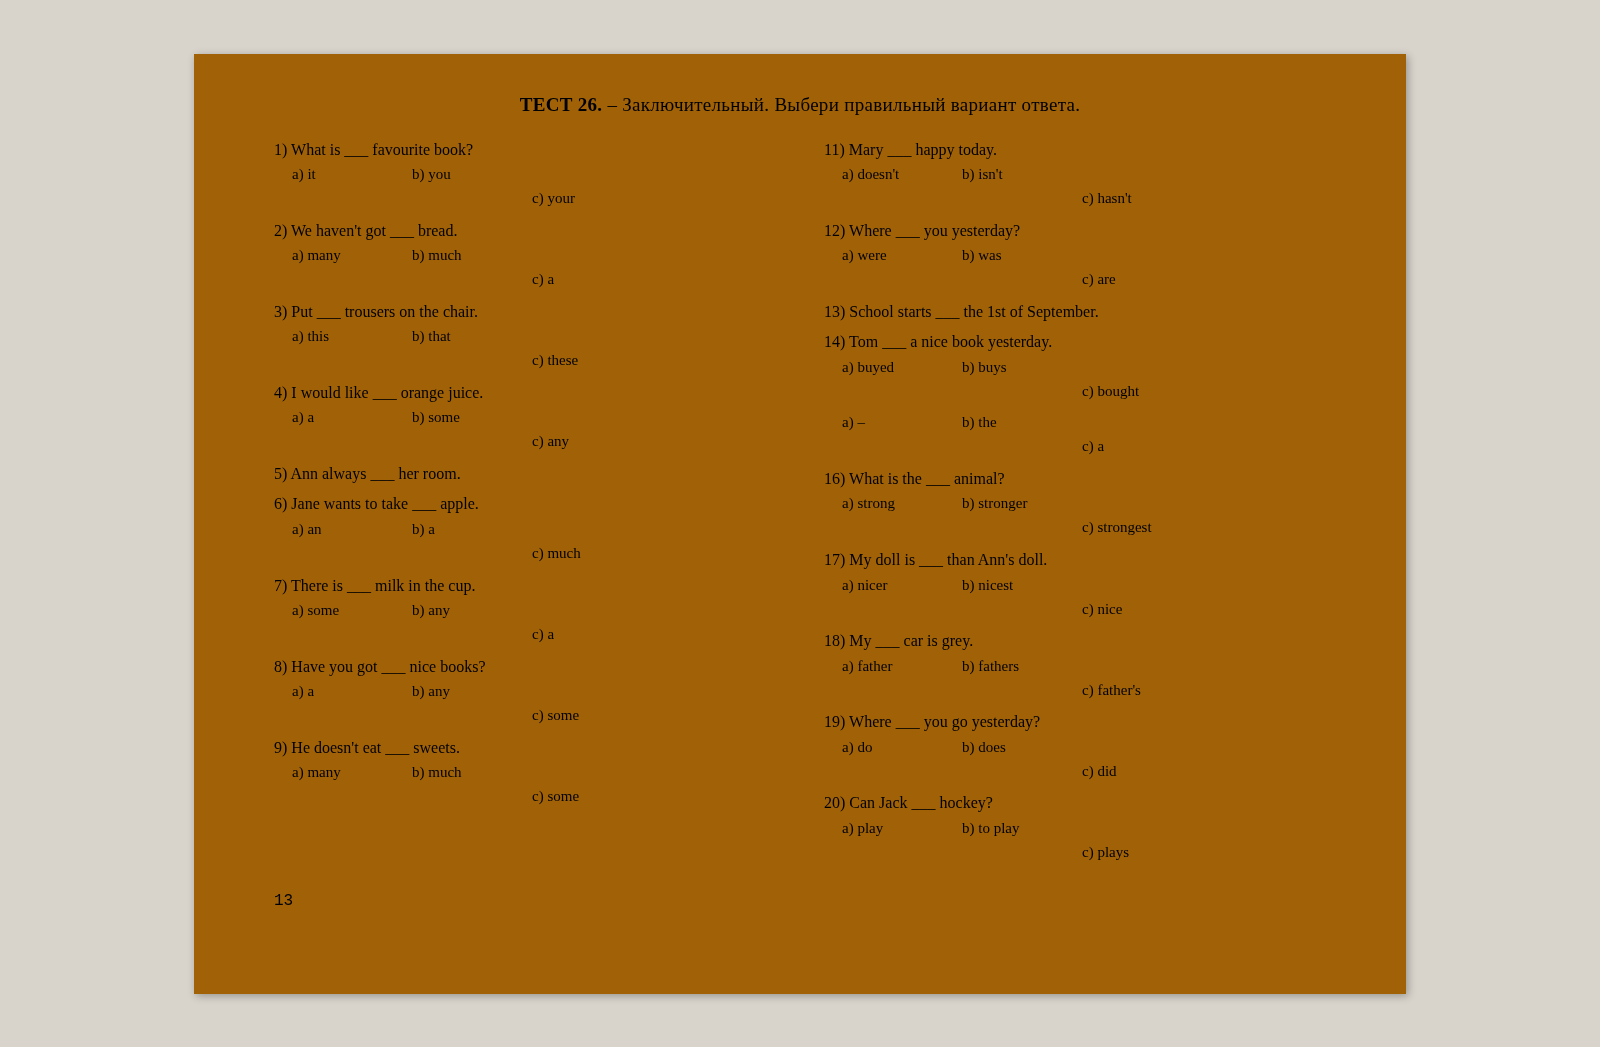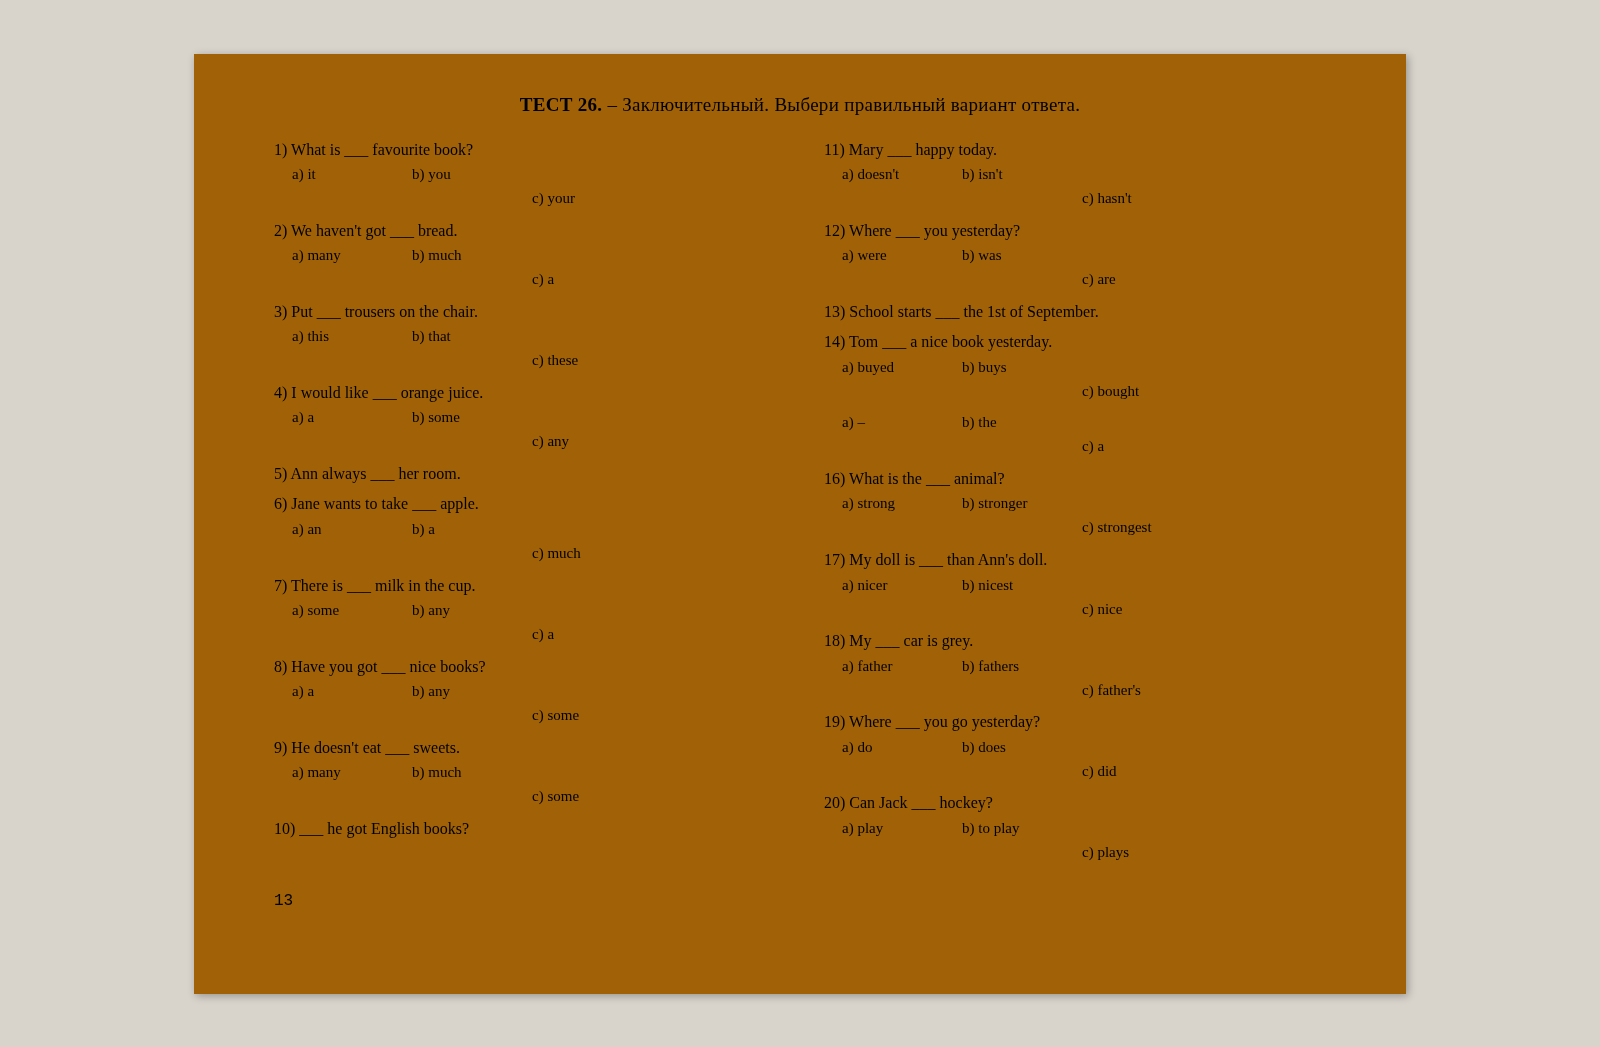--- a/index.html
+++ b/index.html
@@ -163,21 +163,20 @@
         </div>
         <div class="question">
           <div class="question-text">9) He doesn't eat ___ sweets.</div>
           <div class="answers">
             <span class="answer">a) many</span>
             <span class="answer">b) much</span>
             <span class="answer-wide">c) some</span>
           </div>
         </div>
         <div class="question">
-          <div class="question-text">10) ___ he got English books?</div>
         </div>
       </div>
     <div class="column column-right" id="right-col">
         <div class="question">
           <div class="question-text">11) Mary ___ happy today.</div>
           <div class="answers">
             <span class="answer">a) doesn't</span>
             <span class="answer">b) isn't</span>
             <span class="answer-wide">c) hasn't</span>
           </div>

